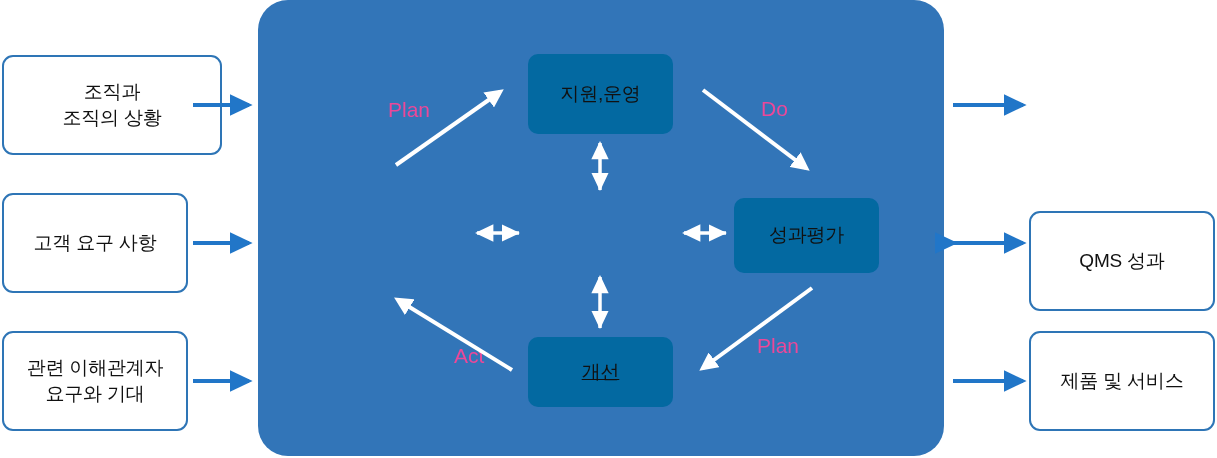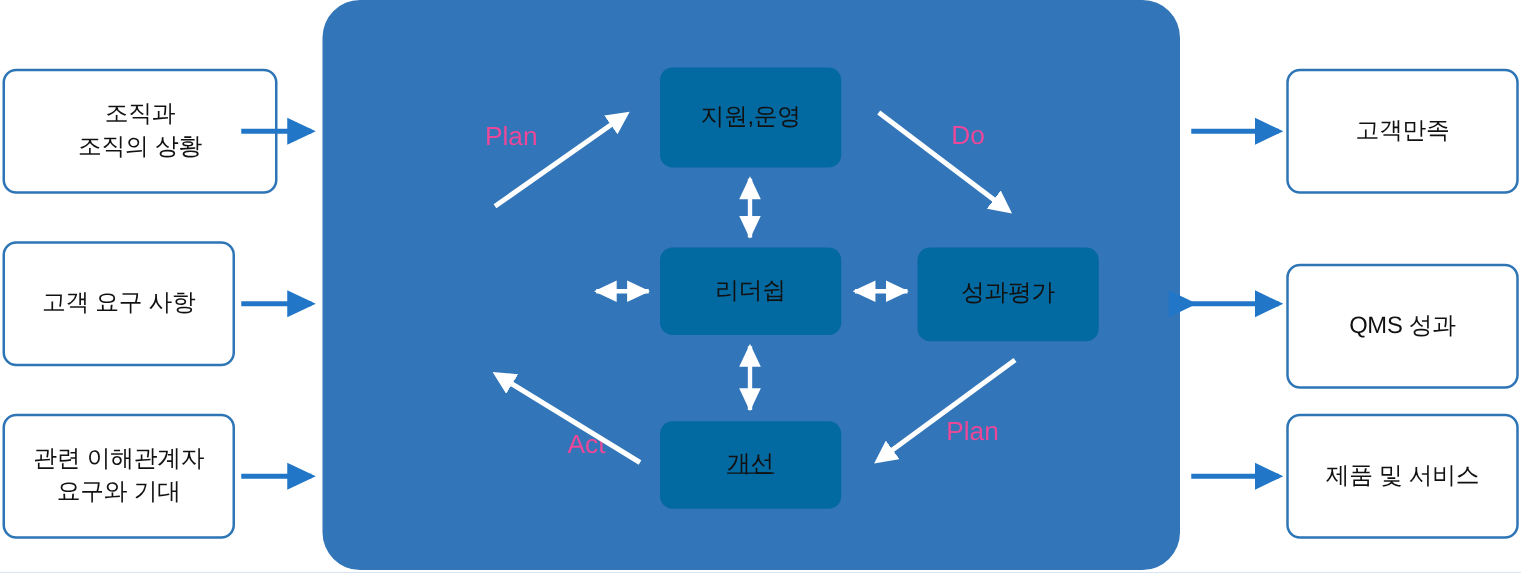--- a/index.html
+++ b/index.html
@@ -88,30 +88,28 @@
   <div id="panel"></div>
 
   <div class="obox" style="left:2px; top:55px; width:220px; height:100px;">조직과
 조직의 상황</div>
 
   <div class="obox" style="left:2px; top:193px; width:186px; height:100px;">고객 요구 사항</div>
 
   <div class="obox" style="left:2px; top:331px; width:186px; height:100px;">관련 이해관계자
 요구와 기대</div>
 
-  <div class="obox" style="left:1029px; top:55px; width:186px; height:100px;">고객만족</div>
 
   <div class="obox" style="left:1029px; top:193px; width:186px; height:100px;margin-top:18px;">QMS 성과</div>
 
   <div class="obox" style="left:1029px; top:331px; width:186px; height:100px;">제품 및 서비스</div>
 
   <div class="ibox" style="left:528px; top:54px; width:145px; height:80px;">지원,운영</div>
 
 
-  <div class="ibox" style="left:528px; top:198px; width:145px; height:70px;">리더쉽</div>
 
   <div class="ibox" style="left:734px; top:198px; width:145px; height:75px;">성과평가</div>
 
   <div class="ibox" style="left:528px; top:337px; width:145px; height:70px;text-decoration:underline;">개선</div>
 
   <div class="pdca" style="left:388px; top:98px;">Plan</div>
 
   <div class="pdca" style="left:761px; top:97px;">Do</div>
 
   <div class="pdca" style="left:757px; top:334px;">Plan</div>

